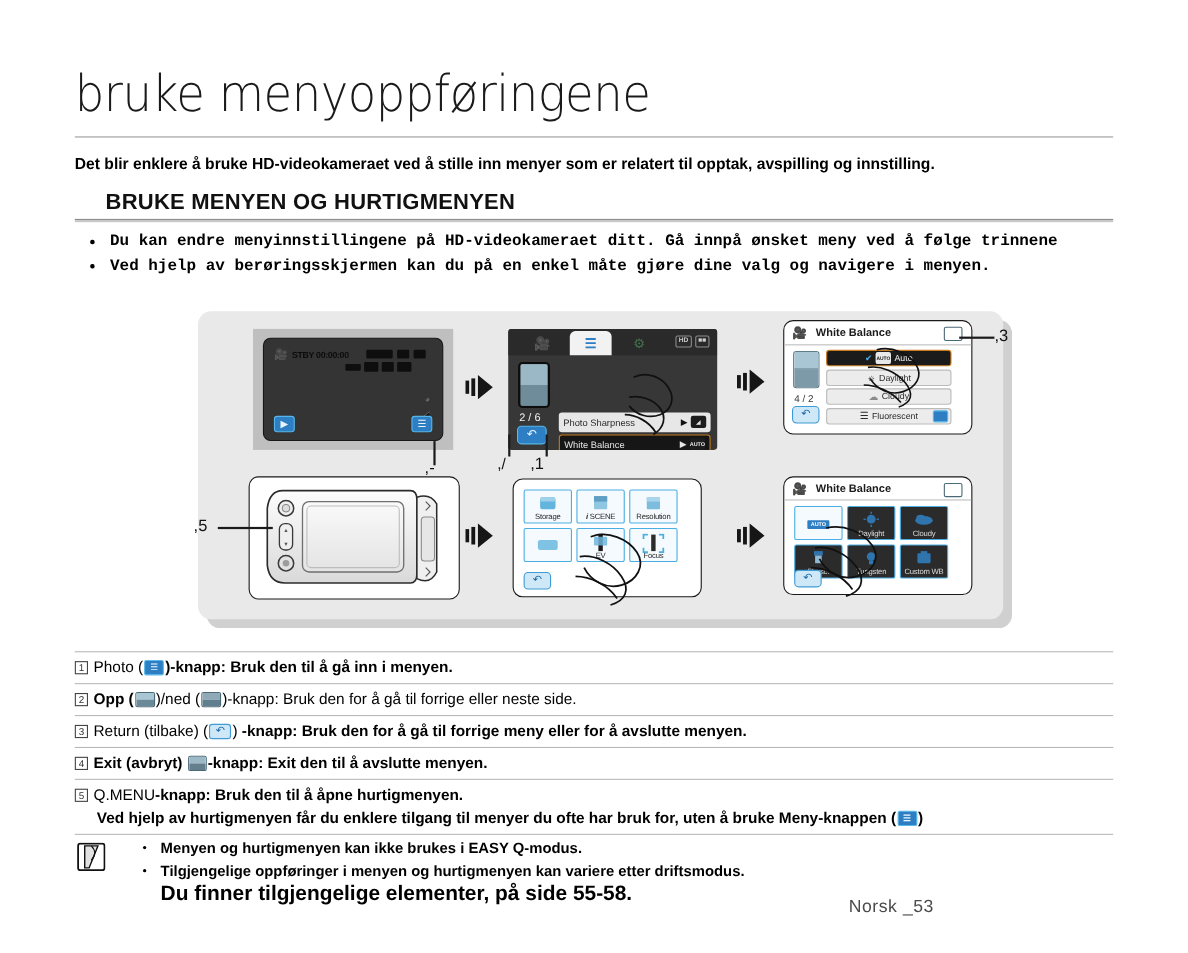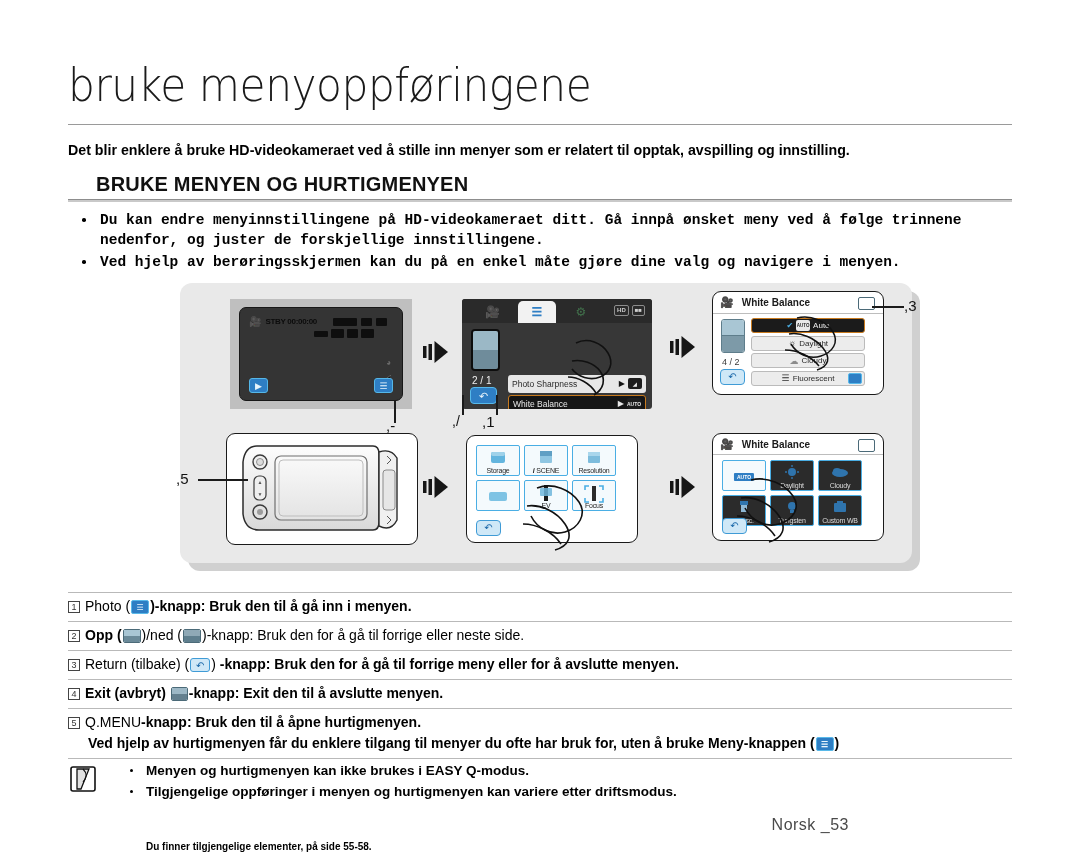--- a/index.html
+++ b/index.html
@@ -249,21 +249,21 @@
   .nsub { font-size: 14px; line-height: 21px; font-weight: bold; padding-left: 20px; white-space: nowrap; }
 
   
   .note { position: absolute; left: 68px; top: 760px; width: 944px; }
   .note-ico { position:absolute; left: 2px; top: 6px; width: 26px; height: 26px; }
   .note-items { position:absolute; left: 58px; top: 0; }
   .note-line { position: relative; font-size: 13.5px; font-weight: bold; line-height: 21px;
      padding-left: 20px; white-space: nowrap; }
   .note-line .dot { position:absolute; left: 4px; top: 9px; width: 3px; height: 3px;
      background:#000; border-radius:50%; }
-  .note-cont { padding-left: 20px; font-size: 10px; font-weight:bold; line-height:21px;margin-top:34px; }
+  .note-cont { padding-left: 20px; font-size: 19px; font-weight:bold; line-height:21px; }
 
   .footer {
     position: absolute; right: 68px; top: 816px;
     font-size: 16px; color: #4a4a4a; letter-spacing: 0.5px;
   }
 </style>
 </head>
 <body>
 
 <div class="page">
@@ -273,21 +273,20 @@
 
   <div class="intro">Det blir enklere å bruke HD-videokameraet ved å stille inn menyer som er relatert til opptak, avspilling og innstilling.</div>
 
   <div class="section-head">BRUKE MENYEN OG HURTIGMENYEN</div>
   <div class="section-rule"></div>
 
   <div class="bullets">
     <div class="blt">
       <span class="dot"></span>
       <div class="txt">Du kan endre menyinnstillingene på HD-videokameraet ditt. Gå innpå ønsket meny ved å følge trinnene</div>
-      <div class="txt">nedenfor, og juster de forskjellige innstillingene.</div>
     </div>
     <div class="blt">
       <span class="dot"></span>
       <div class="txt">Ved hjelp av berøringsskjermen kan du på en enkel måte gjøre dine valg og navigere i menyen.</div>
     </div>
   </div>
 
   <div class="figure">
     <div class="fig-shadow"></div>
     <div class="fig-bg"></div>
@@ -348,21 +347,21 @@
         <div class="mp-right">
           <span class="mini-badge">HD</span>
           <span class="mini-badge">■■</span>
         </div>
       </div>
 
       <div class="mp-updown">
         <div class="ud-up"></div>
         <div class="ud-dn"></div>
       </div>
-      <div class="mp-page">2 / 1</div>
+      <div class="mp-page">2 / 6</div>
       <div class="mp-return">
           <span class="g">↶</span>
         </div>
 
       <div class="mp-items">
         <div class="mp-item">
           <span>Photo Sharpness</span>
           <span class="tail">
             <span class="tri">▶</span>
             <span class="sw">◢</span>

